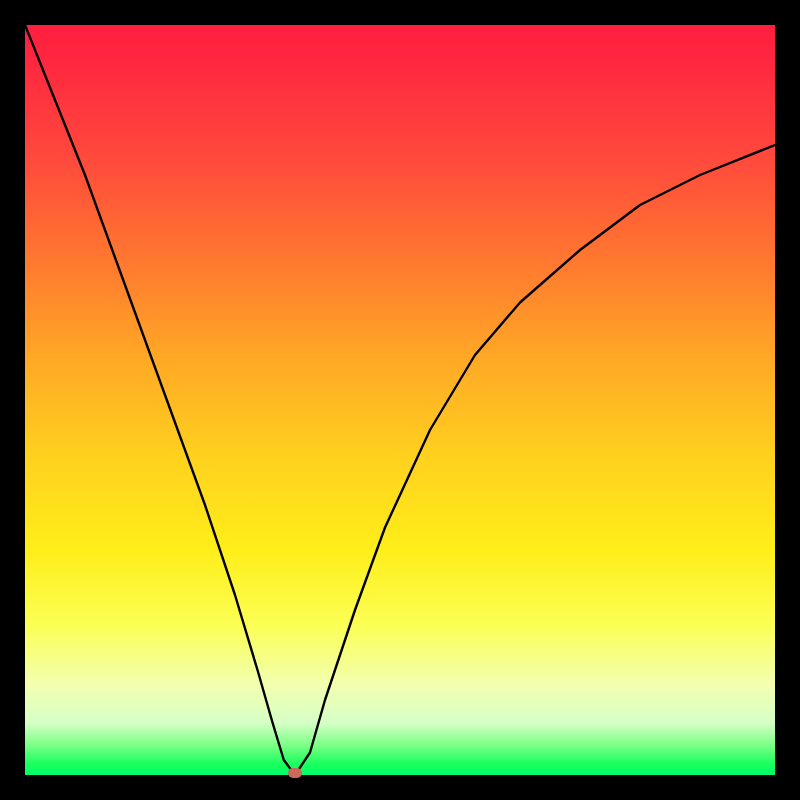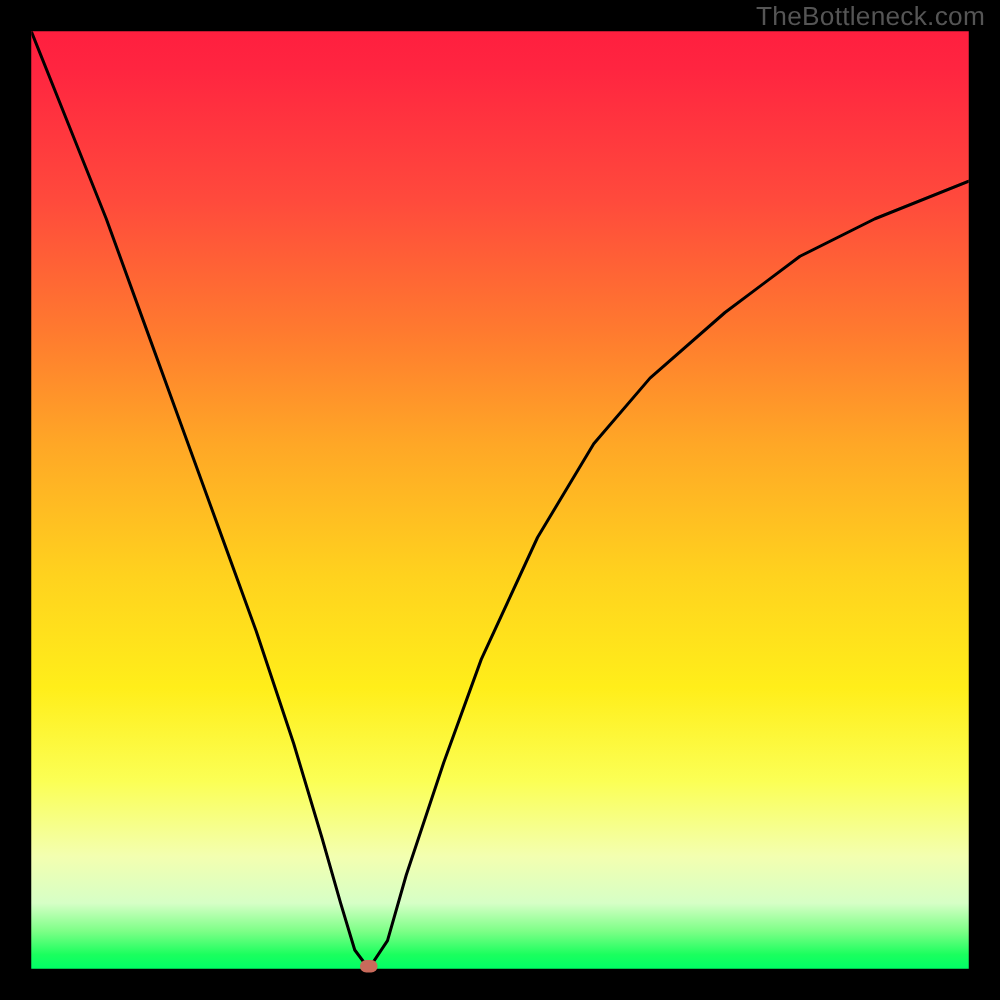--- a/index.html
+++ b/index.html
@@ -73,21 +73,20 @@
     height: 10px;
     background: #c96a5b;
     border-radius: 5px;
     transform: translate(-50%, -50%);
   }
 </style>
 </head>
 <body>
 
 <div class="frame">
-  <div class="watermark">TheBottleneck.com</div>
 
   <div class="plot-area">
     <div class="gradient-bg"></div>
 
     <svg class="curve-svg" viewBox="0 0 750 750" preserveAspectRatio="none">
       <path id="curvePath" class="curve-path" d="M0.0 0.0 L30.0 75.0 L60.0 150.0 L90.0 232.5 L120.0 315.0 L150.0 397.5 L180.0 480.0 L210.0 570.0 L232.5 645.0 L247.5 697.5 L258.8 735.0 L270.0 750.0 L285.0 727.5 L300.0 675.0 L330.0 585.0 L360.0 502.5 L405.0 405.0 L450.0 330.0 L495.0 277.5 L555.0 225.0 L615.0 180.0 L675.0 150.0 L750.0 120.0"></path>
     </svg>
 
     <div id="marker" class="marker" style="left: 270px; top: 747.75px; background: rgb(201, 106, 91);"></div>
   </div>

